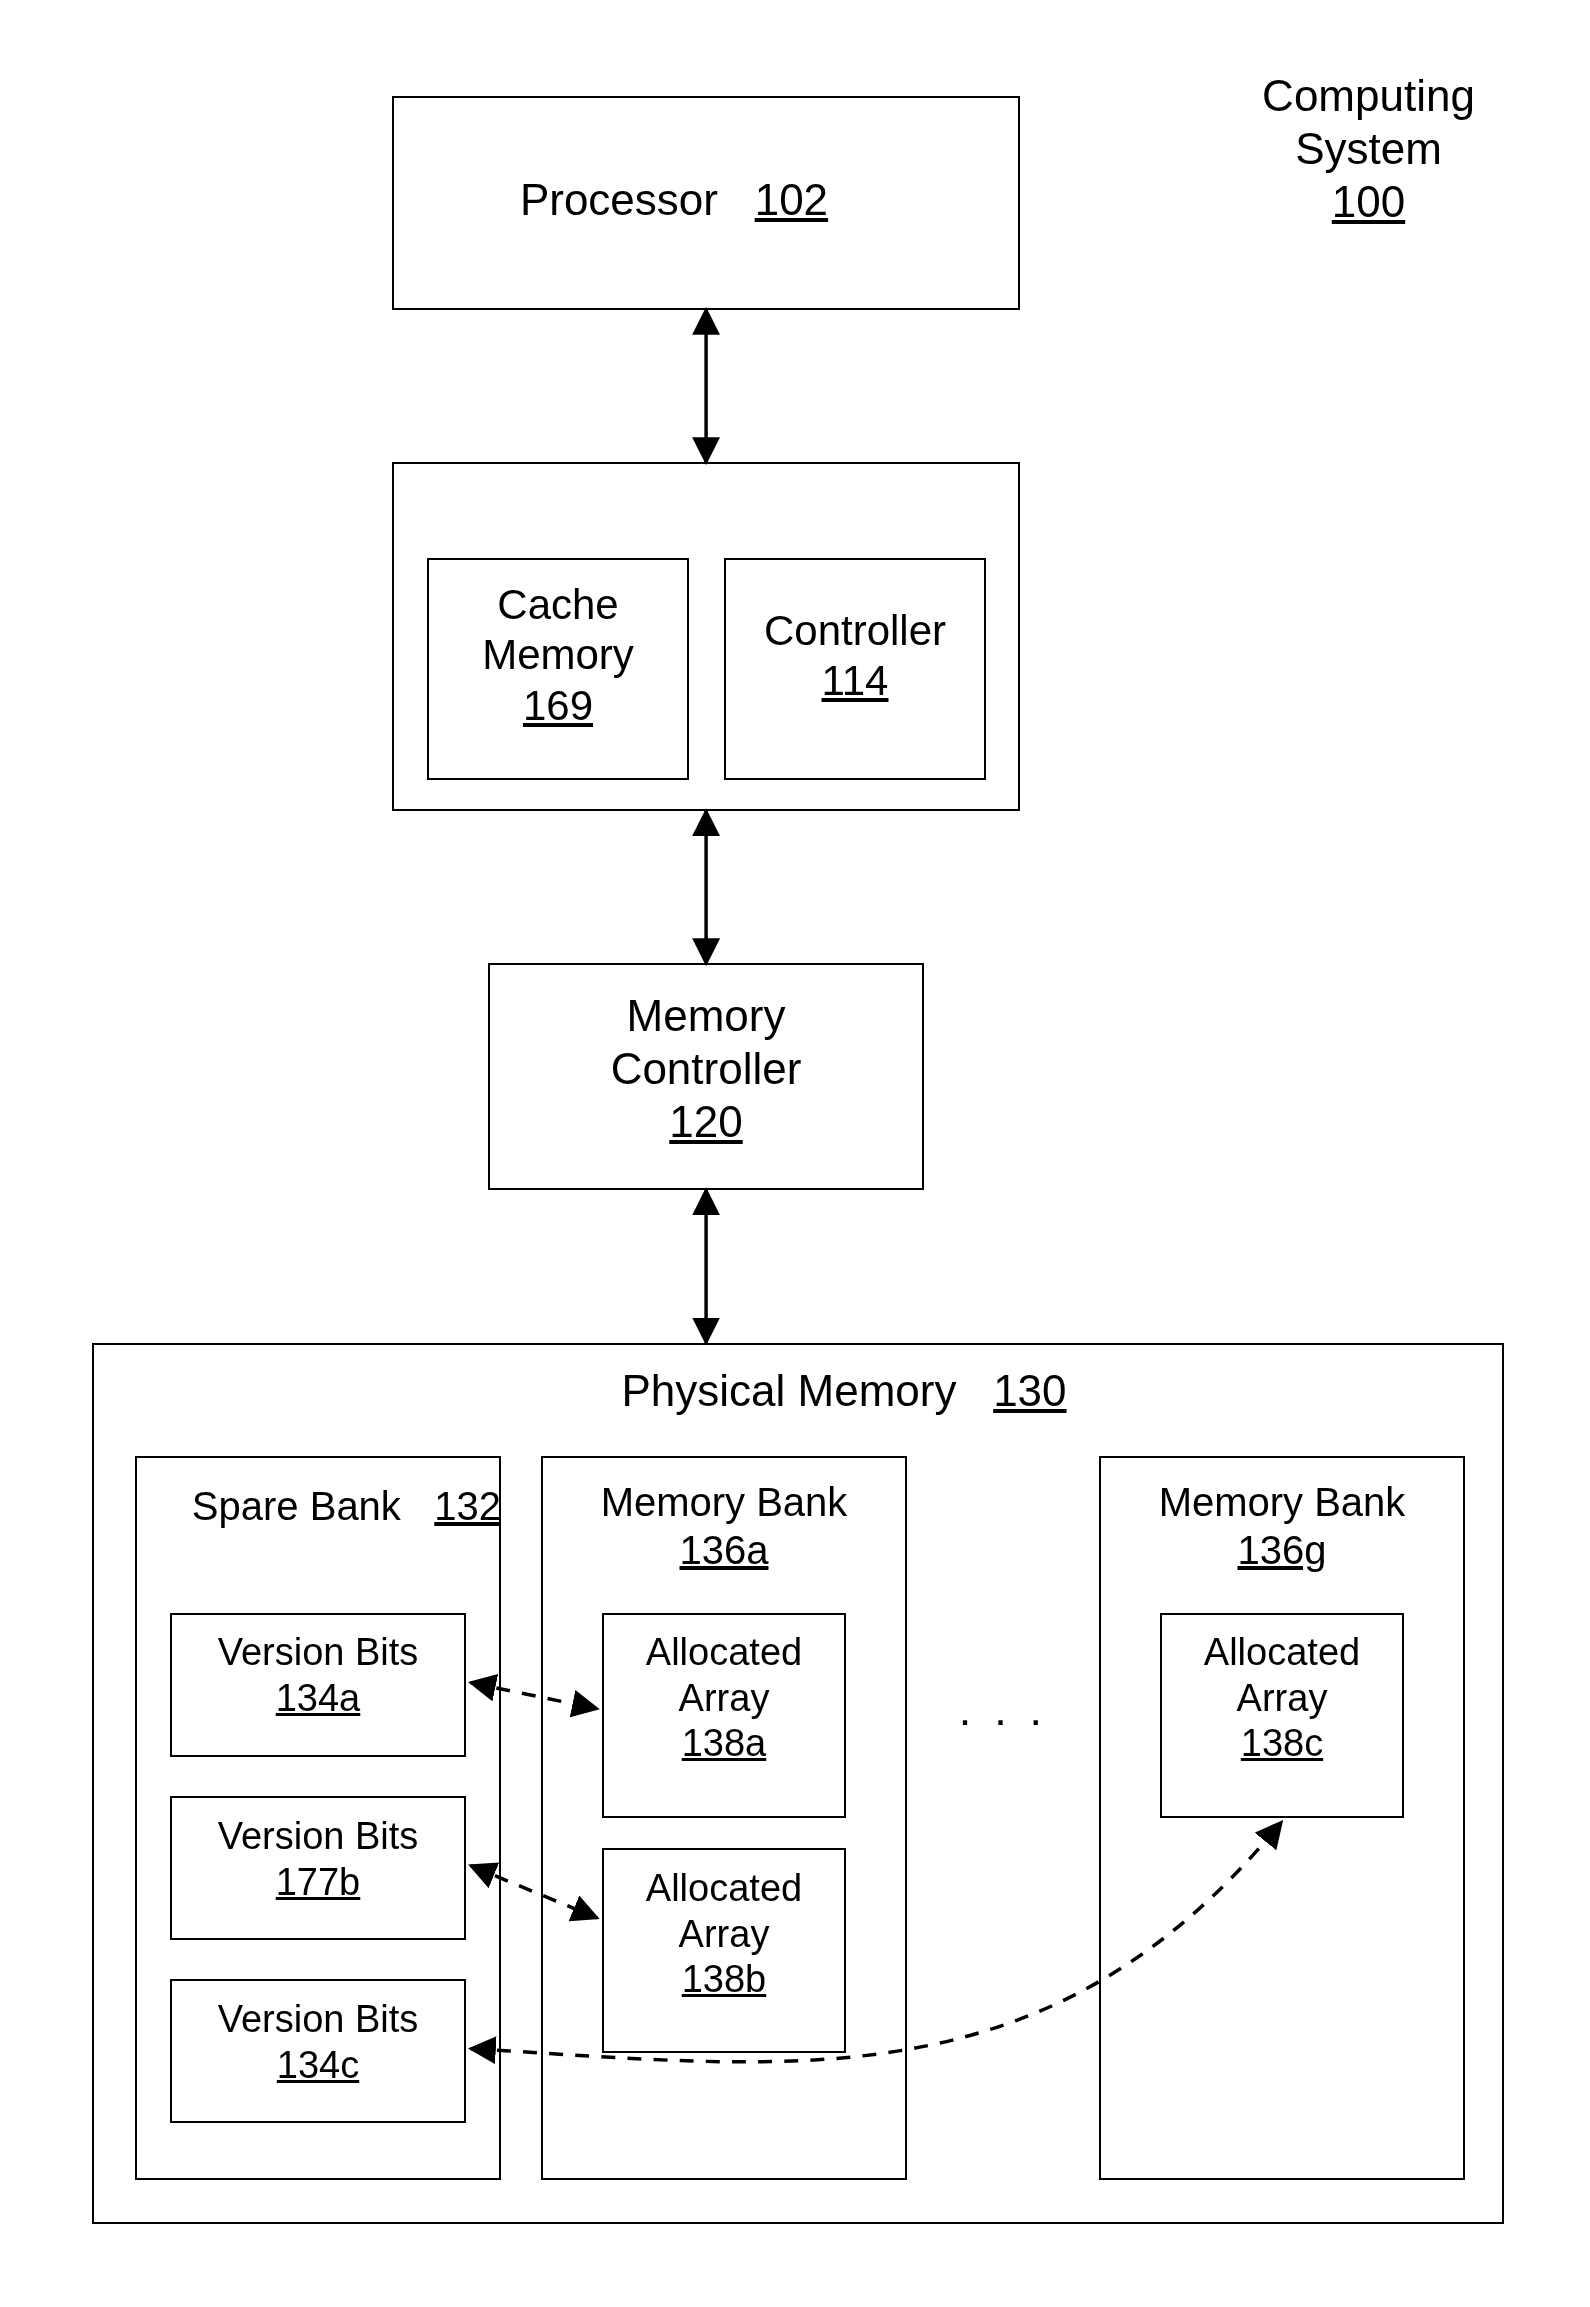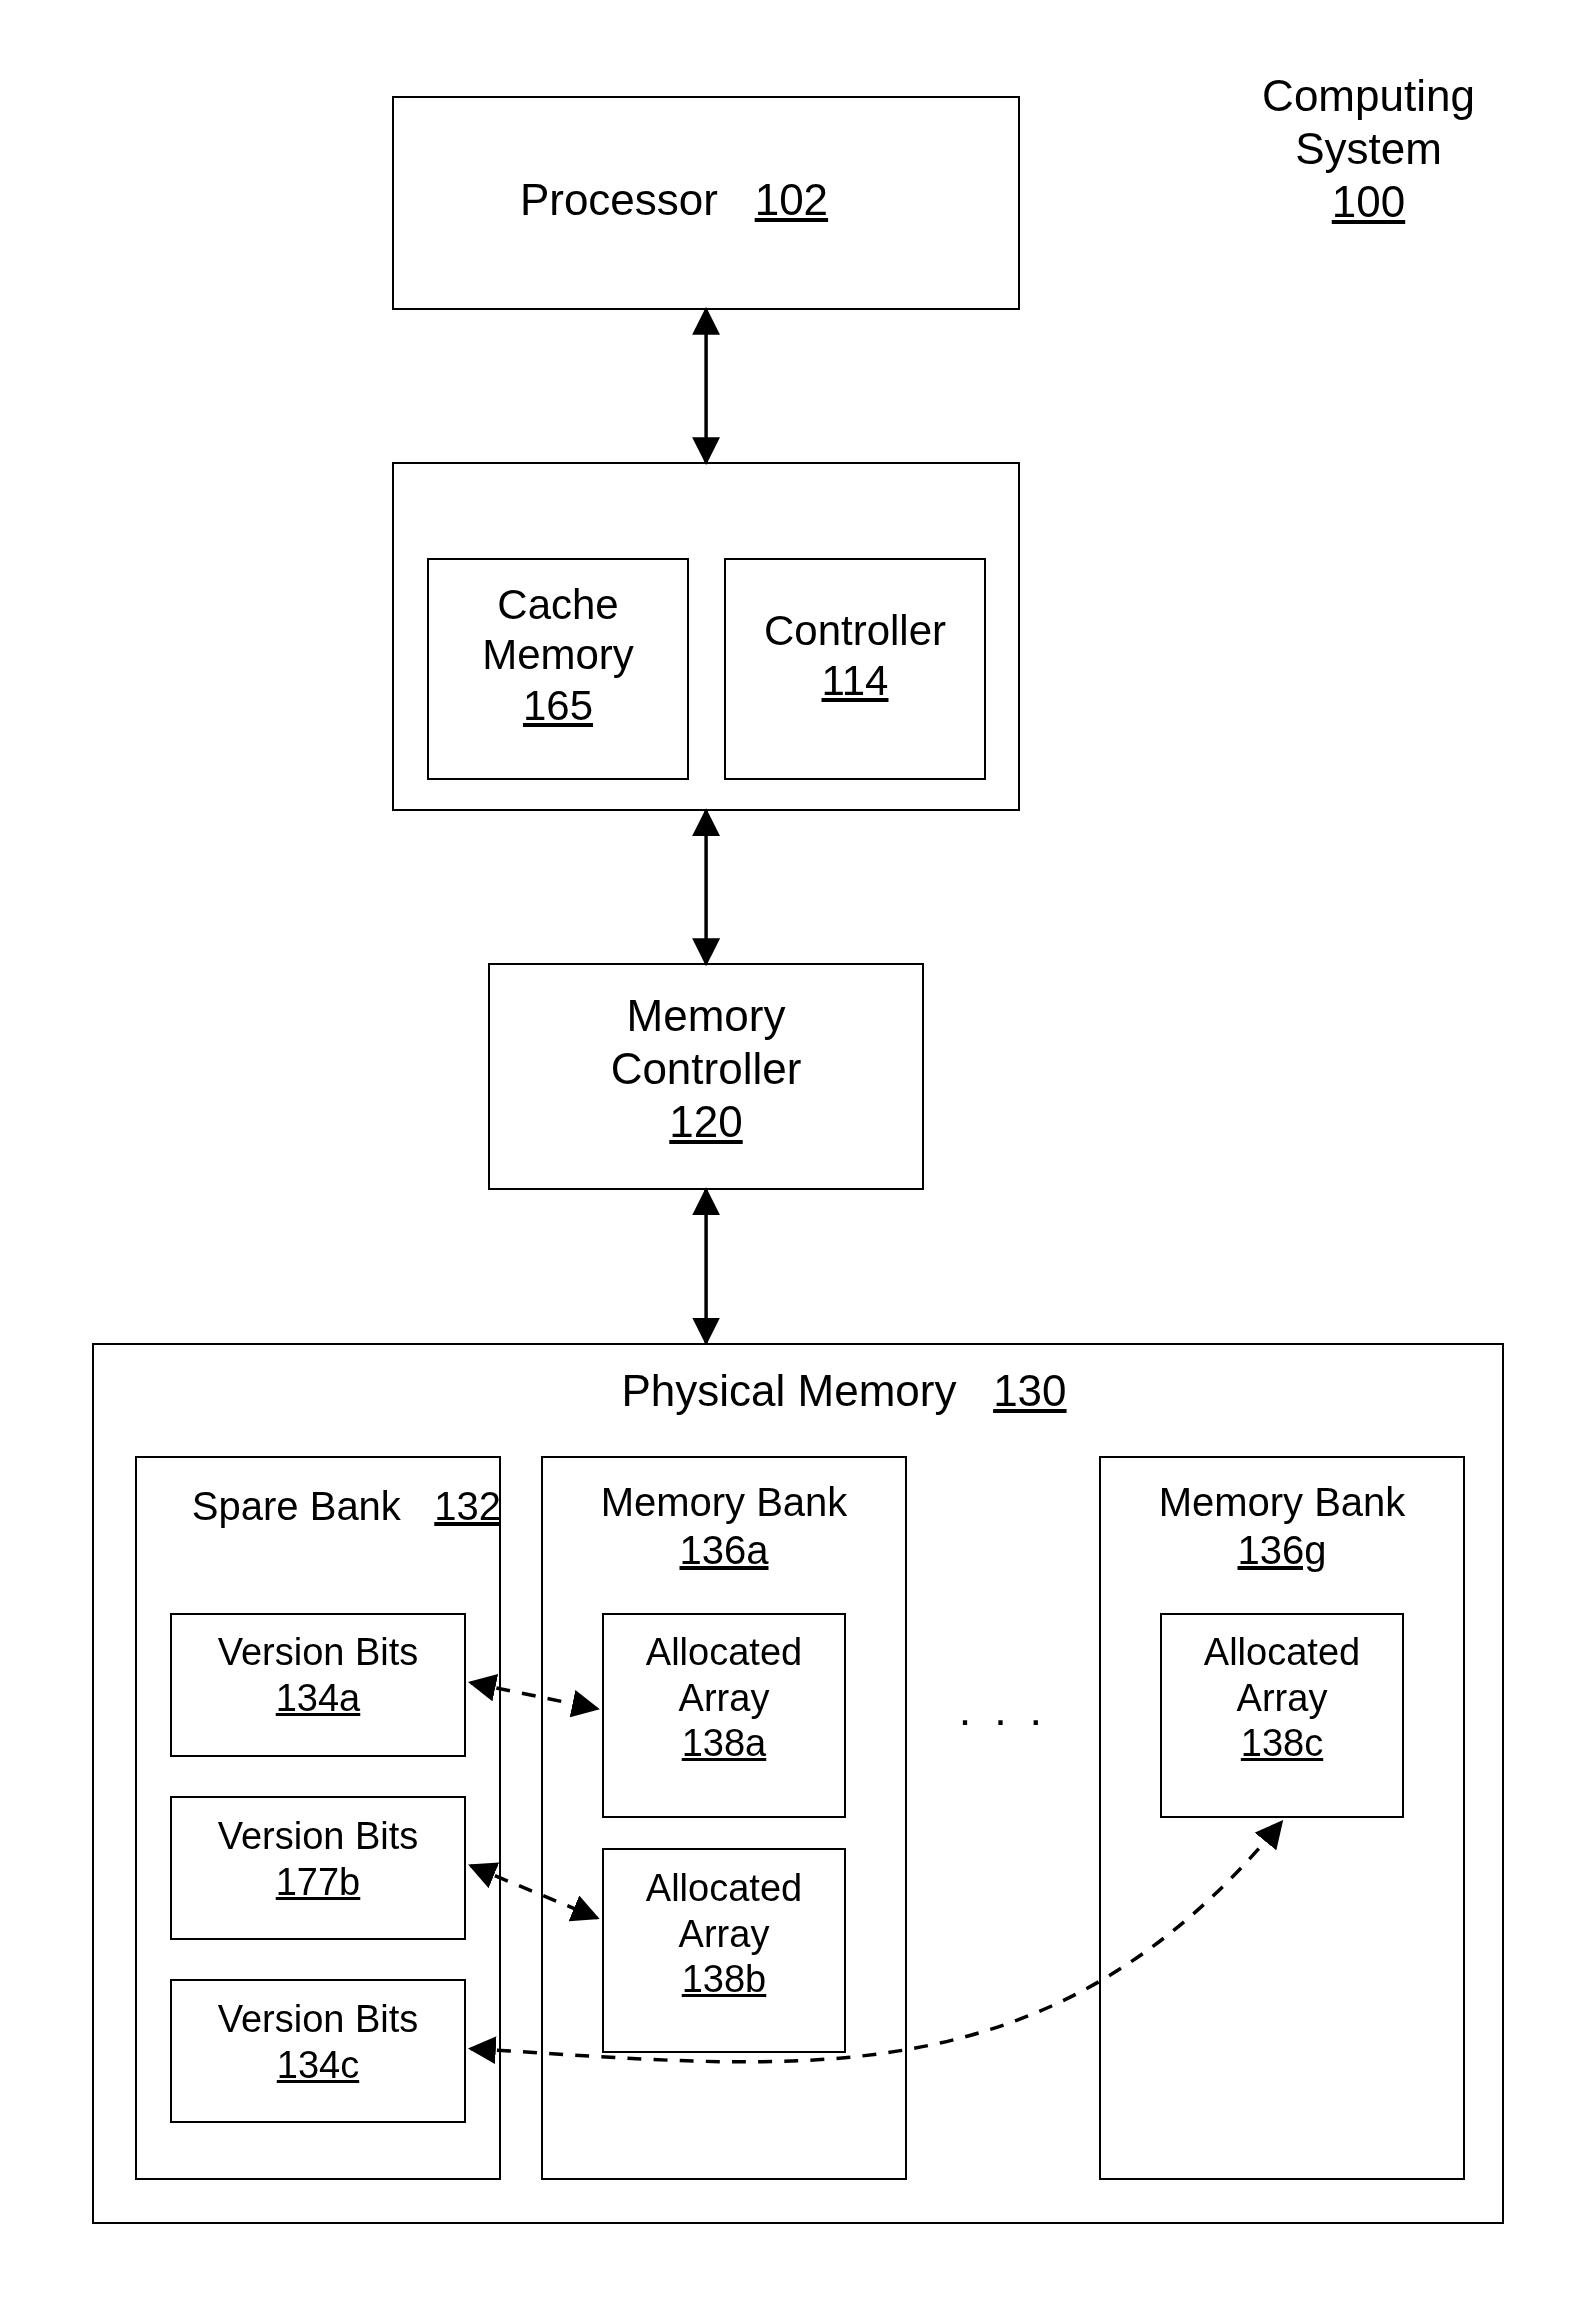--- a/index.html
+++ b/index.html
@@ -50,21 +50,21 @@
     <span>&nbsp;</span>
     <span class="u">102</span>
   </div>
 
   <div class="box" style="left:392px; top:462px; width:628px; height:349px;"></div>
 
   <div class="box" style="left:427px; top:558px; width:262px; height:222px;"></div>
   <div class="label" style="left:427px; top:580px; width:262px; font-size:42px;">
     <span>Cache</span><br>
     <span>Memory</span><br>
-    <span class="u">165</span>
+    <span class="u">169</span>
   </div>
 
   <div class="box" style="left:724px; top:558px; width:262px; height:222px;"></div>
   <div class="label" style="left:724px; top:606px; width:262px; font-size:42px;">
     <span>Controller</span><br>
     <span class="u">114</span>
   </div>
 
   <div class="box" style="left:488px; top:963px; width:436px; height:227px;"></div>
   <div class="label" style="left:488px; top:990px; width:436px; font-size:44px;">

